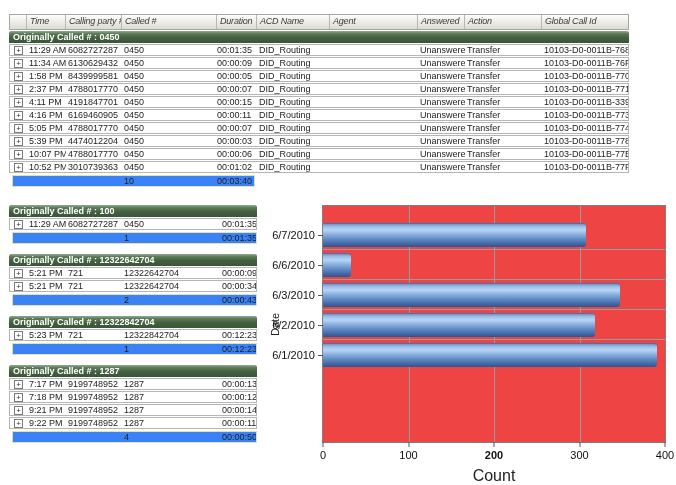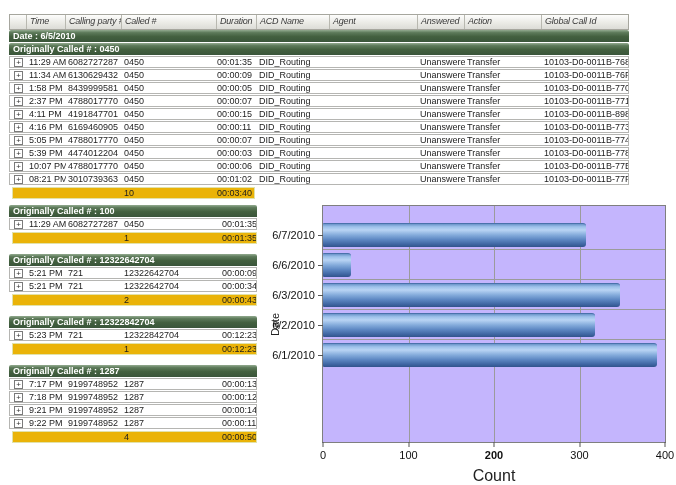--- a/index.html
+++ b/index.html
@@ -20,34 +20,34 @@
   .band.first{margin-top:0;}
   .row{display:grid;height:12px;line-height:10px;background:#fff;border:1px solid #b5b5b2;
        box-sizing:border-box;margin-top:1px;white-space:nowrap;}
   .mrow{grid-template-columns:17px 39px 56px 95px 40px 73px 88px 47px 77px 1fr;}
   .srow{grid-template-columns:17px 39px 56px 100px 1fr;}
   .c{overflow:hidden;padding-left:2px;}
   .dur{text-align:right;padding-right:6px;padding-left:0;}
   .plus{display:inline-block;width:9px;height:9px;margin:0 0 0 2px;border:1px solid #7a7a7a;
         box-sizing:border-box;background:#fff;color:#333;text-align:center;line-height:7px;font-size:8px;}
   .plus::before{content:"+";}
-  .summary{display:grid;height:12px;line-height:11px;background:#eab308;border:1px solid #e2e2aa;
+  .summary{display:grid;height:12px;line-height:11px;background:#3b82f6;border:1px solid #e2e2aa;
            box-sizing:border-box;margin-top:2px;margin-left:3px;}
   .mSummary{width:243px;grid-template-columns:14px 39px 56px 95px 1fr;}
   .sSummary{width:245px;grid-template-columns:14px 39px 56px 100px 1fr;}
 
   
   .subs{position:absolute;left:9px;top:205px;width:248px;}
   .sub-section{width:248px;margin-bottom:10px;}
 
   
   .y-title{position:absolute;left:268px;top:205px;width:13px;height:238px;display:flex;align-items:center;
            justify-content:center;font-size:11px;color:#222;writing-mode:vertical-rl;transform:rotate(180deg);}
   .plot{position:absolute;left:322px;top:205px;width:344px;height:238px;border:1px solid #7f7f7f;
-        background:#c4b5fd;box-sizing:border-box;}
+        background:#ef4444;box-sizing:border-box;}
   #vgrids{position:absolute;left:0;top:0;right:0;bottom:0;}
   .vgrid{position:absolute;top:0;bottom:0;width:1px;background:#9b9b9b;}
   #bands{position:absolute;left:0;top:14px;right:0;height:210px;}
   .chart-band{position:relative;height:30px;box-sizing:border-box;}
   .chart-band.sep{border-bottom:1px solid #9b9b9b;}
   .bar{position:absolute;left:0;top:3px;height:24px;border-radius:1px 3px 3px 1px;
        background:linear-gradient(180deg,#6b94c9 0%,#9cc0ea 12%,#b9d4f4 26%,#84abdb 48%,#5d87c2 68%,#3f66a3 88%,#31538c 100%);
        border-top:1px solid #4a72ab;box-sizing:border-box;}
   .ytick-label{position:absolute;right:calc(100% + 8px);top:50%;transform:translateY(-50%);
                font-size:11px;color:#111;white-space:nowrap;}
@@ -68,21 +68,20 @@
       <span class="hc">Time</span>
       <span class="hc">Calling party #</span>
       <span class="hc">Called #</span>
       <span class="hc">Duration</span>
       <span class="hc">ACD Name</span>
       <span class="hc">Agent</span>
       <span class="hc">Answered</span>
       <span class="hc">Action</span>
       <span class="hc">Global Call Id</span>
     </div>
-    <div class="band first">Date : 6/5/2010</div>
     <div class="band">Originally Called # : 0450</div>
 
     <div>
 
     <div class="row mrow">
           <span class="c"><span class="plus"></span></span>
           <span class="c">11:29 AM</span>
           <span class="c">6082727287</span>
           <span class="c">0450</span>
           <span class="c dur">00:01:35</span>
@@ -131,21 +130,21 @@
         <div class="row mrow">
           <span class="c"><span class="plus"></span></span>
           <span class="c">4:11 PM</span>
           <span class="c">4191847701</span>
           <span class="c">0450</span>
           <span class="c dur">00:00:15</span>
           <span class="c">DID_Routing</span>
           <span class="c"></span>
           <span class="c">Unanswered</span>
           <span class="c">Transfer</span>
-          <span class="c">10103-D0-0011B-898</span>
+          <span class="c">10103-D0-0011B-339</span>
         </div>
         <div class="row mrow">
           <span class="c"><span class="plus"></span></span>
           <span class="c">4:16 PM</span>
           <span class="c">6169460905</span>
           <span class="c">0450</span>
           <span class="c dur">00:00:11</span>
           <span class="c">DID_Routing</span>
           <span class="c"></span>
           <span class="c">Unanswered</span>
@@ -183,21 +182,21 @@
           <span class="c">0450</span>
           <span class="c dur">00:00:06</span>
           <span class="c">DID_Routing</span>
           <span class="c"></span>
           <span class="c">Unanswered</span>
           <span class="c">Transfer</span>
           <span class="c">10103-D0-0011B-77E</span>
         </div>
         <div class="row mrow">
           <span class="c"><span class="plus"></span></span>
-          <span class="c">08:21 PM</span>
+          <span class="c">10:52 PM</span>
           <span class="c">3010739363</span>
           <span class="c">0450</span>
           <span class="c dur">00:01:02</span>
           <span class="c">DID_Routing</span>
           <span class="c"></span>
           <span class="c">Unanswered</span>
           <span class="c">Transfer</span>
           <span class="c">10103-D0-0011B-77F</span>
         </div>
       </div>

